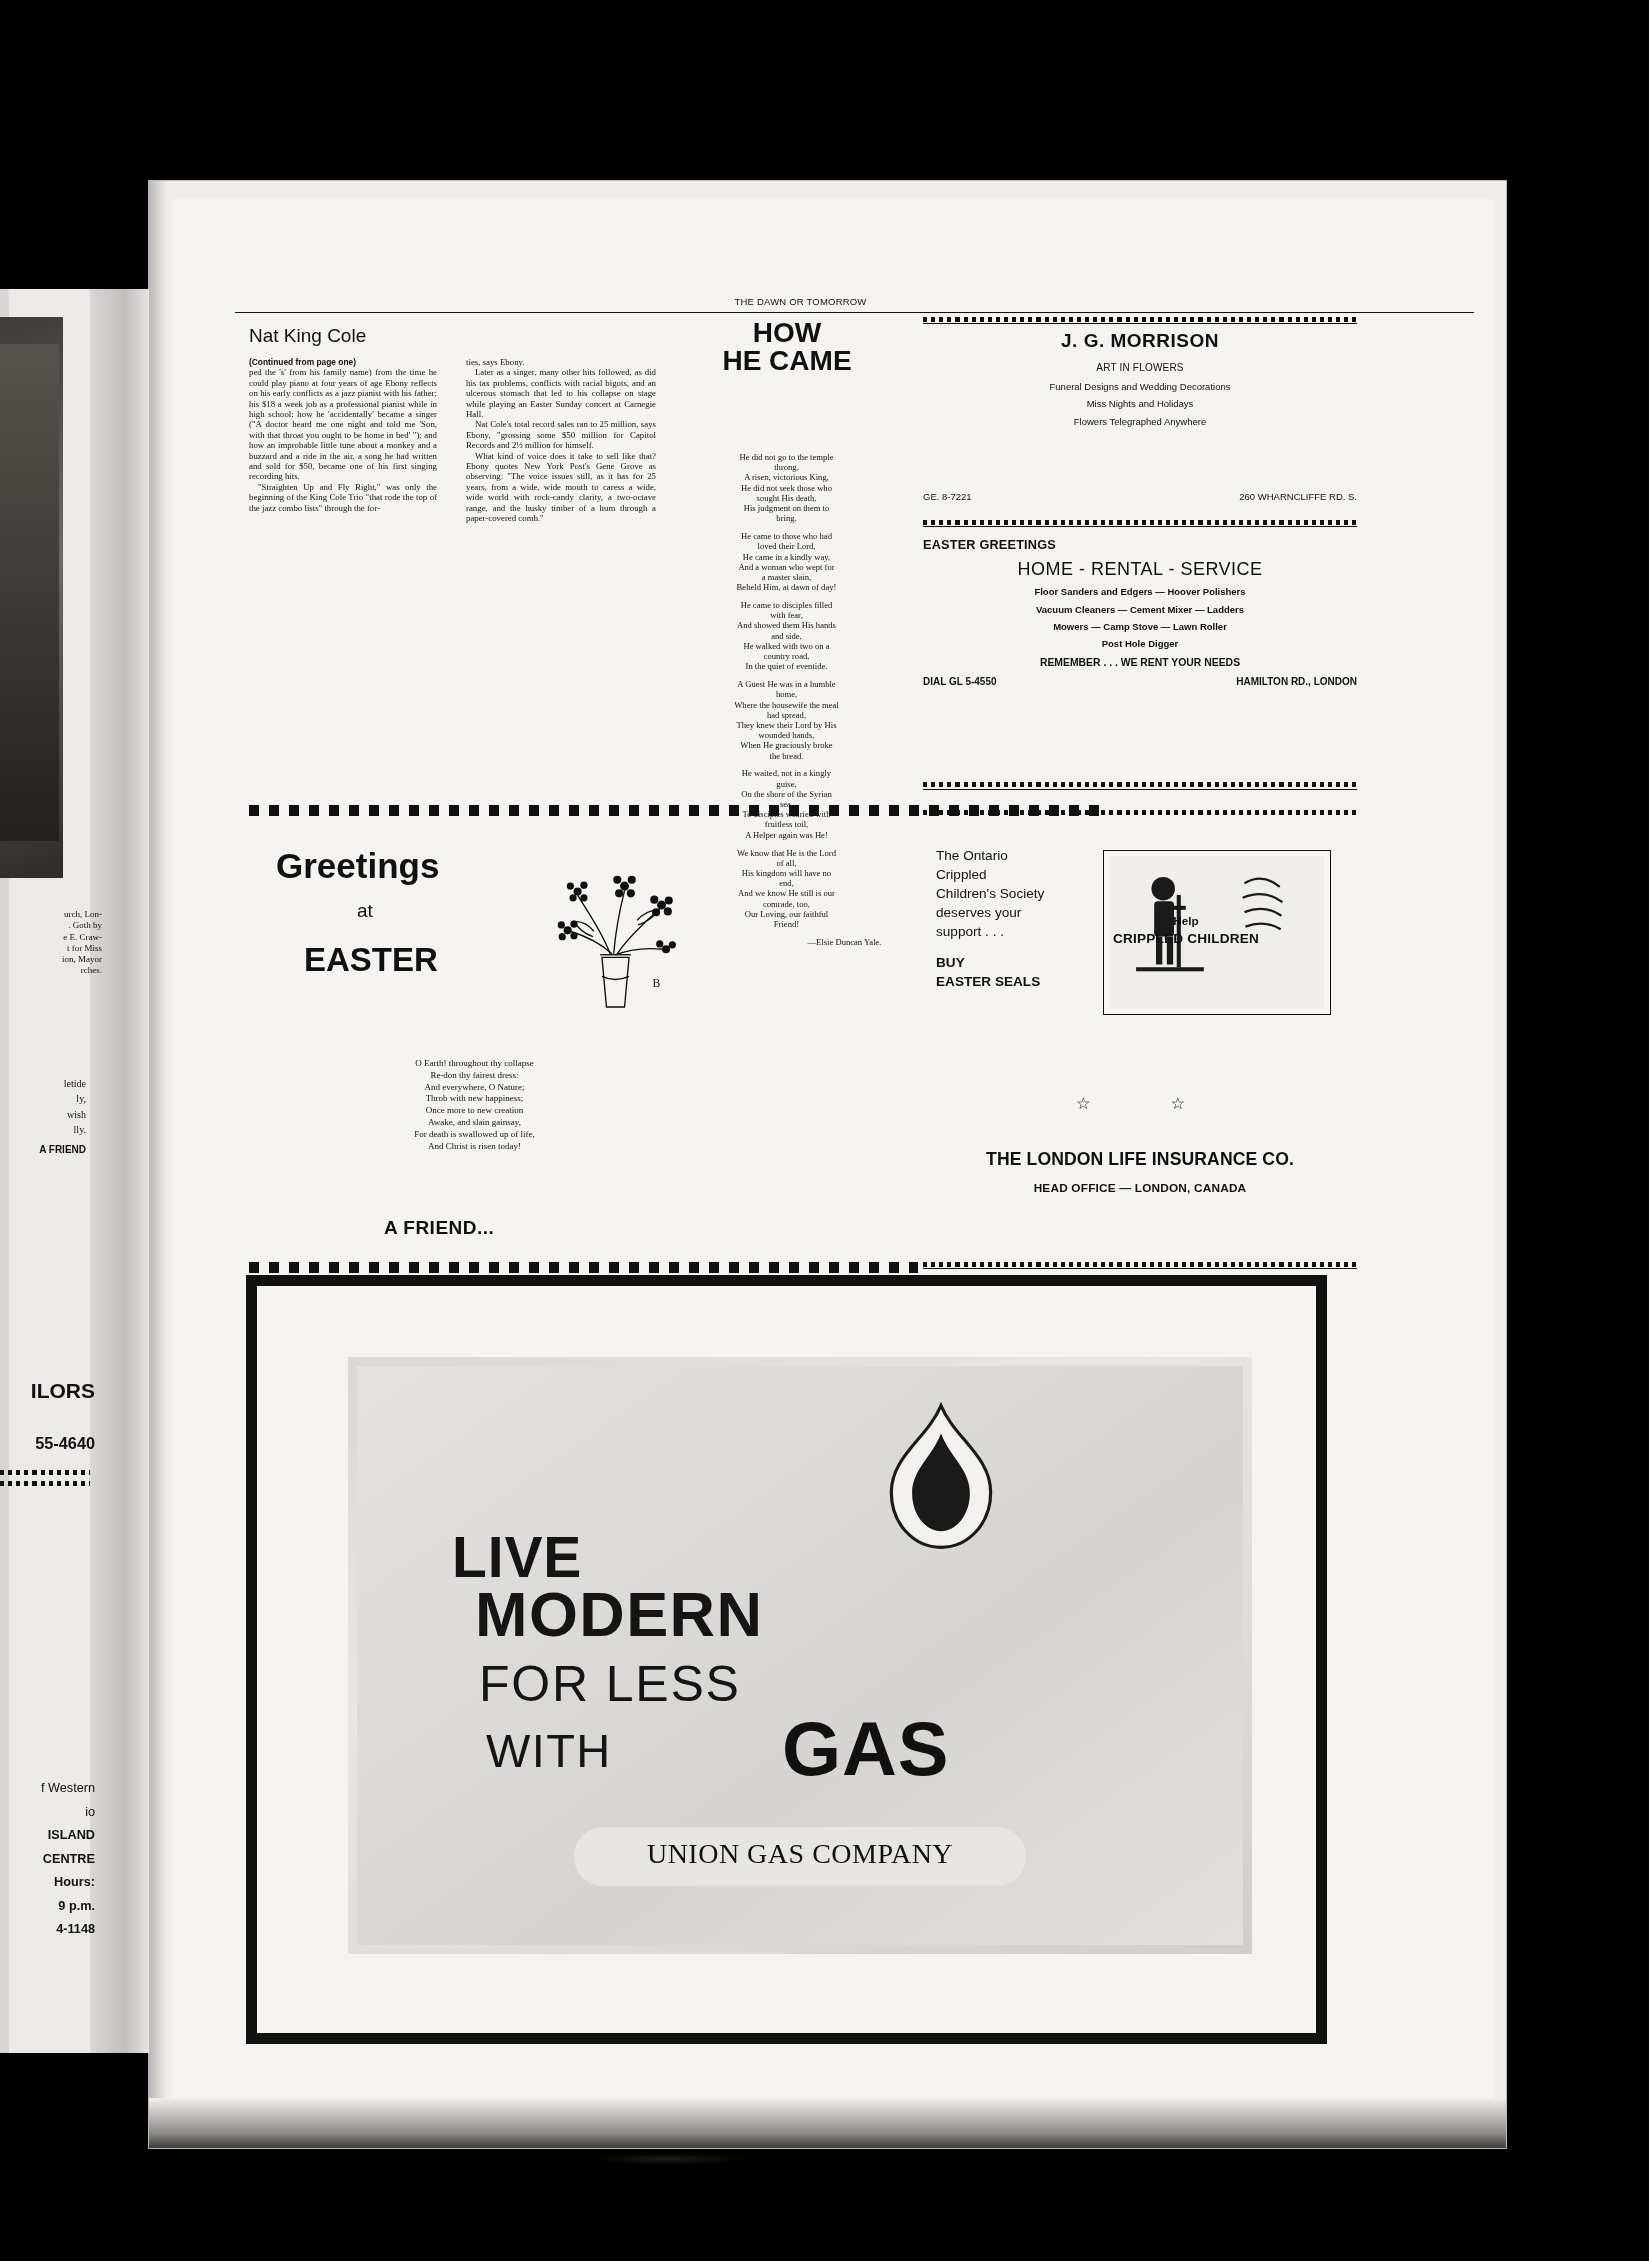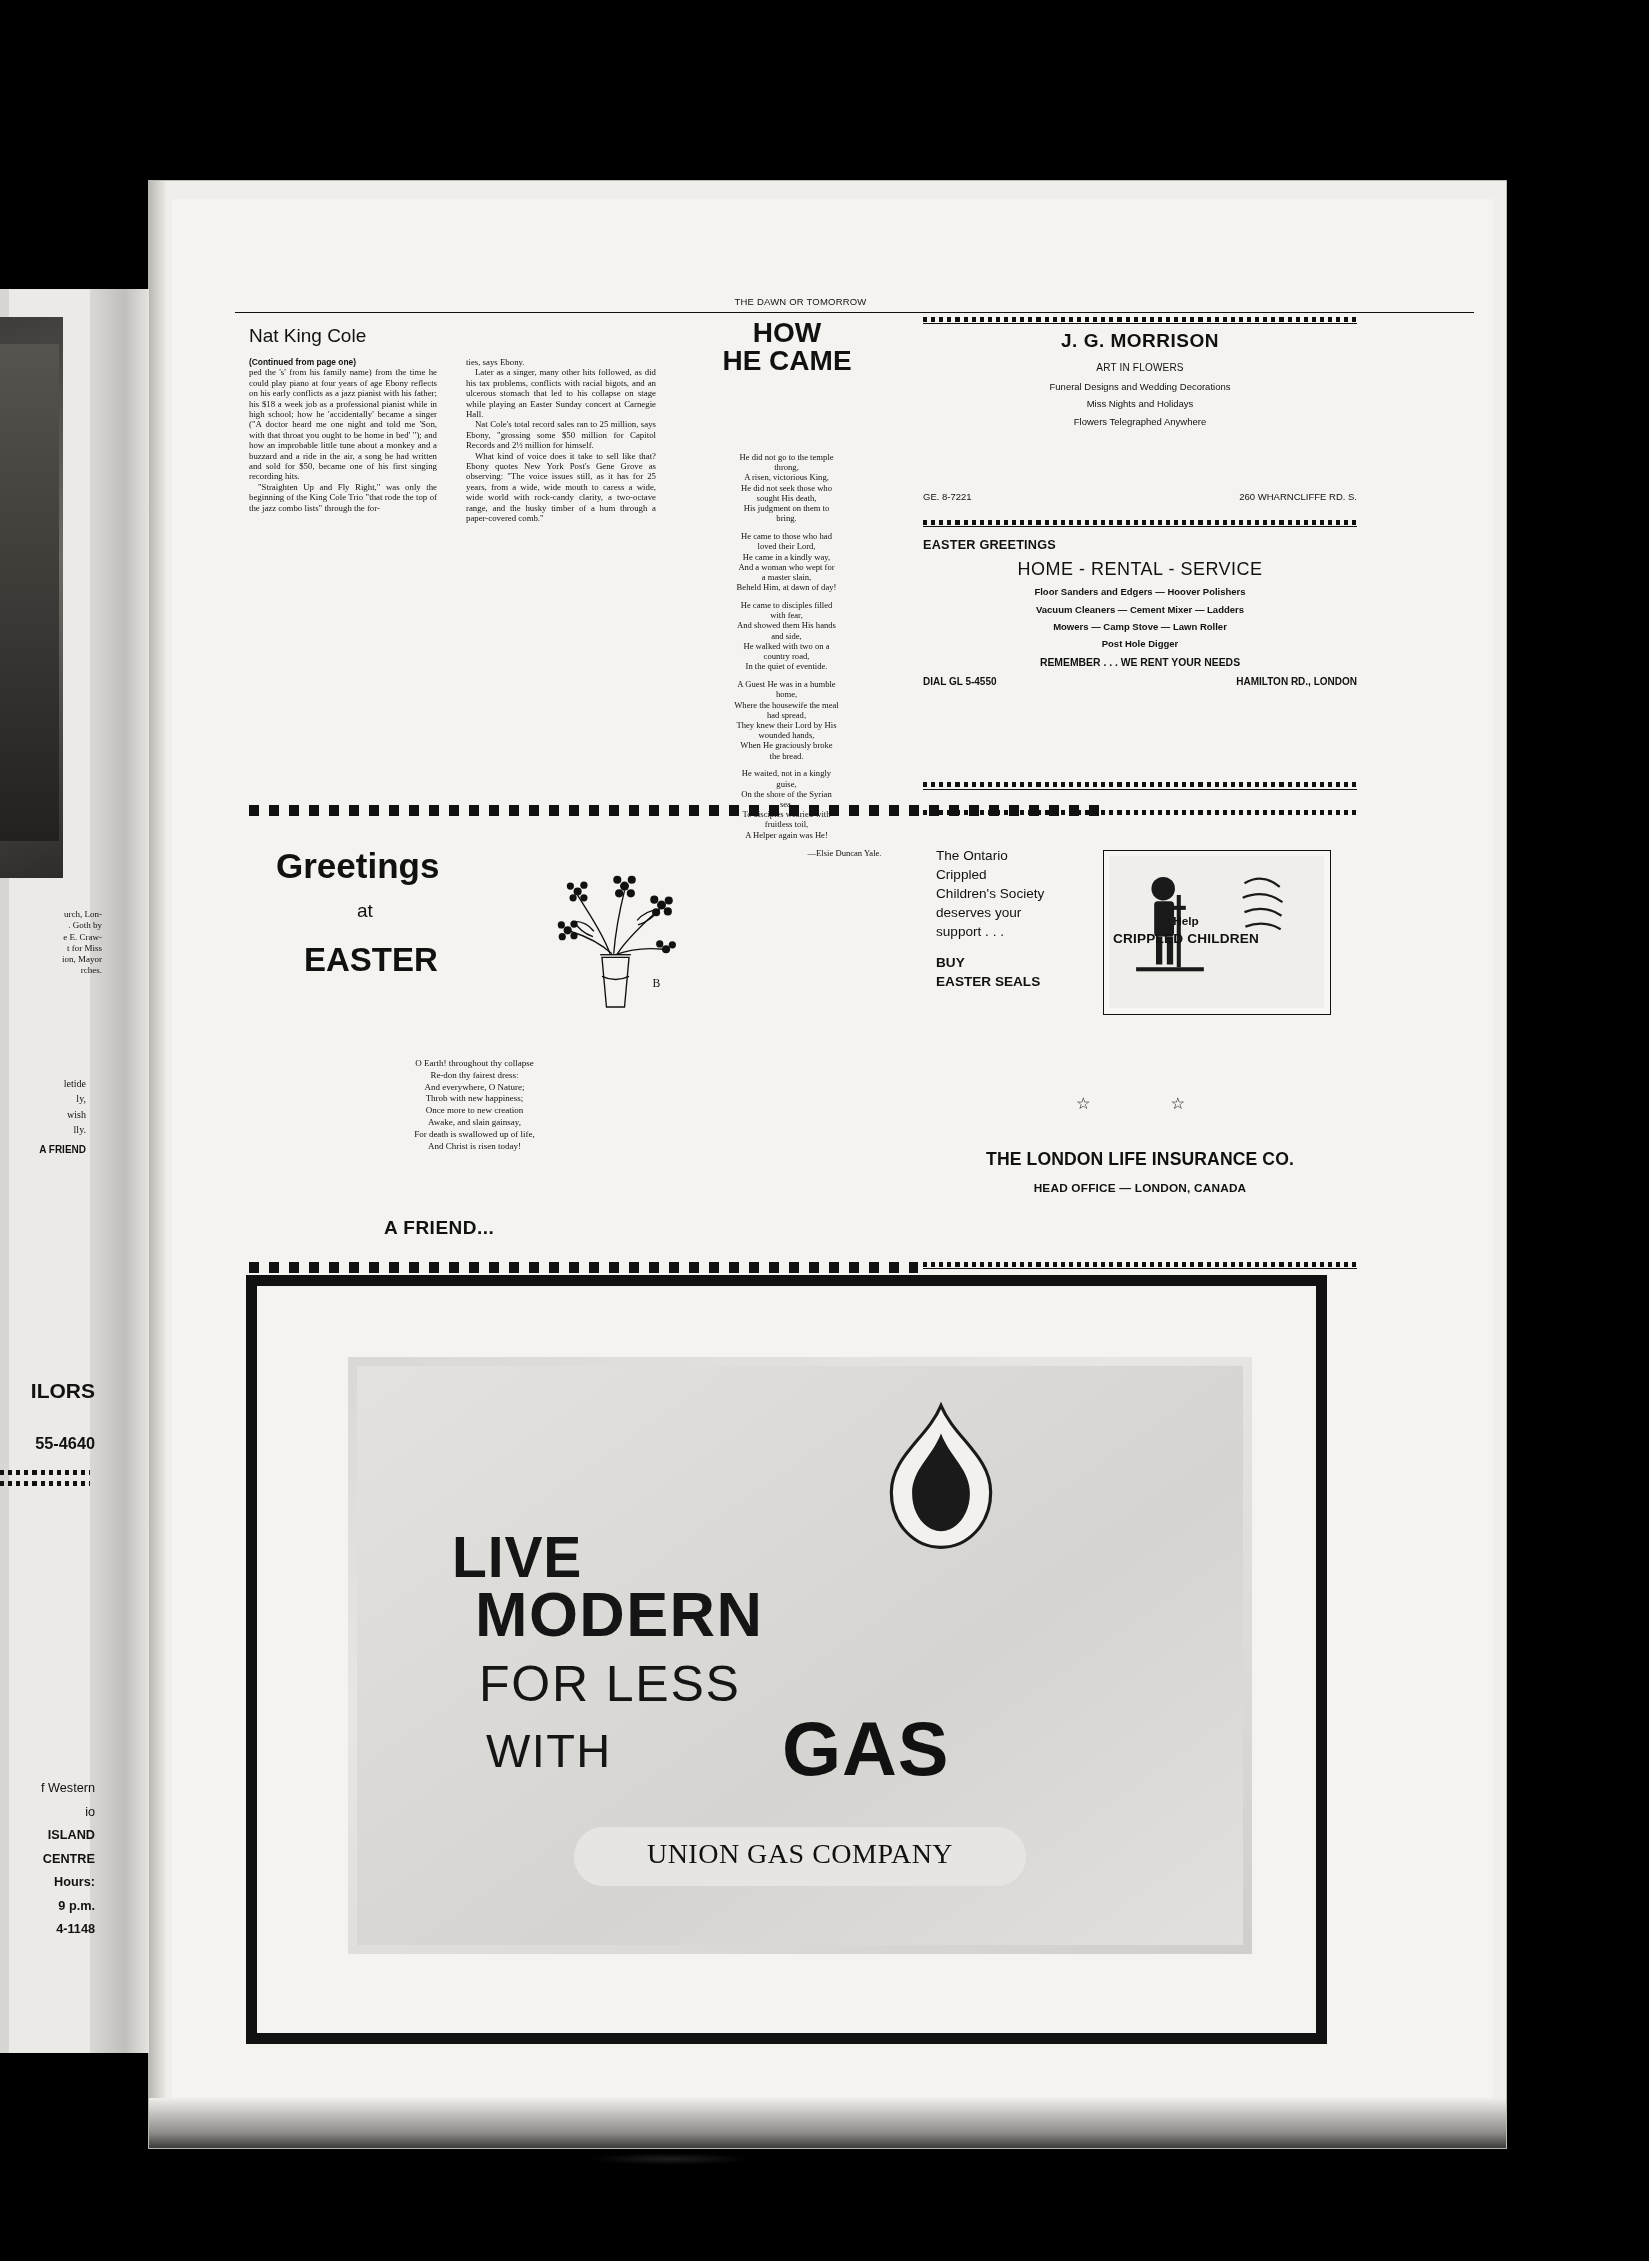--- a/index.html
+++ b/index.html
@@ -259,20 +259,30 @@
   </div>
   <div class="stz">
     <div>He waited, not in a kingly</div>
     <div>guise,</div>
     <div>On the shore of the Syrian</div>
     <div>sea,</div>
     <div>To disciples wearied with</div>
     <div>fruitless toil,</div>
     <div>A Helper again was He!</div>
   </div>
+  <div class="stz">
+    <div>We know that He is the Lord</div>
+    <div>of all,</div>
+    <div>His kingdom will have no</div>
+    <div>end,</div>
+    <div>And we know He still is our</div>
+    <div>comrade, too,</div>
+    <div>Our Loving, our faithful</div>
+    <div>Friend!</div>
+  </div>
   <div class="sig">—Elsie Duncan Yale.</div>
 </div>
 
 <div class="ad-dot-top">
     <div class="dotrow"></div>
   </div>
 <div class="ad-dot-top" style="top:323px;">
     <div class="thinrule"></div>
   </div>
 

